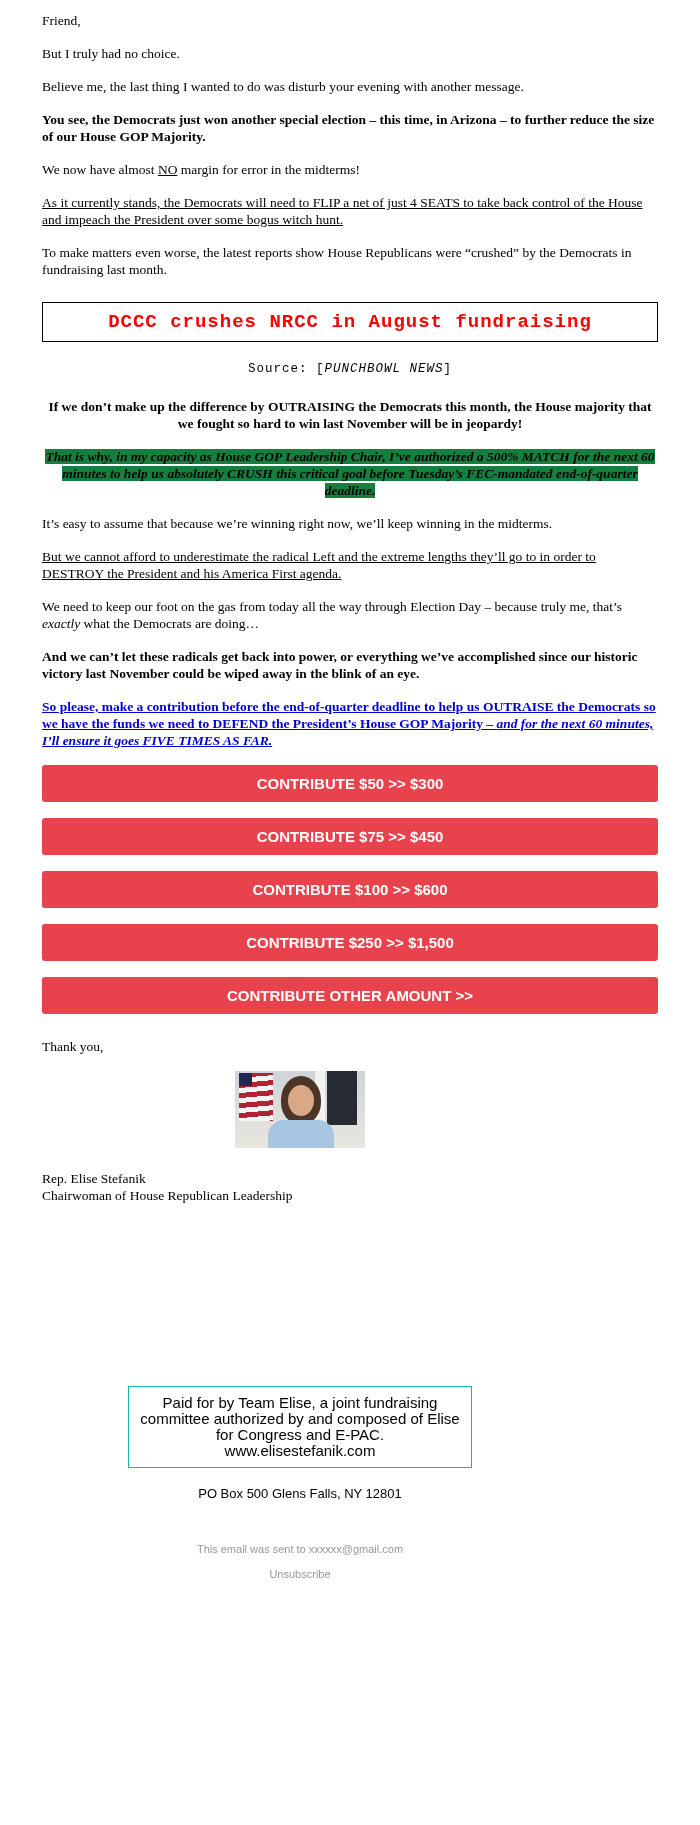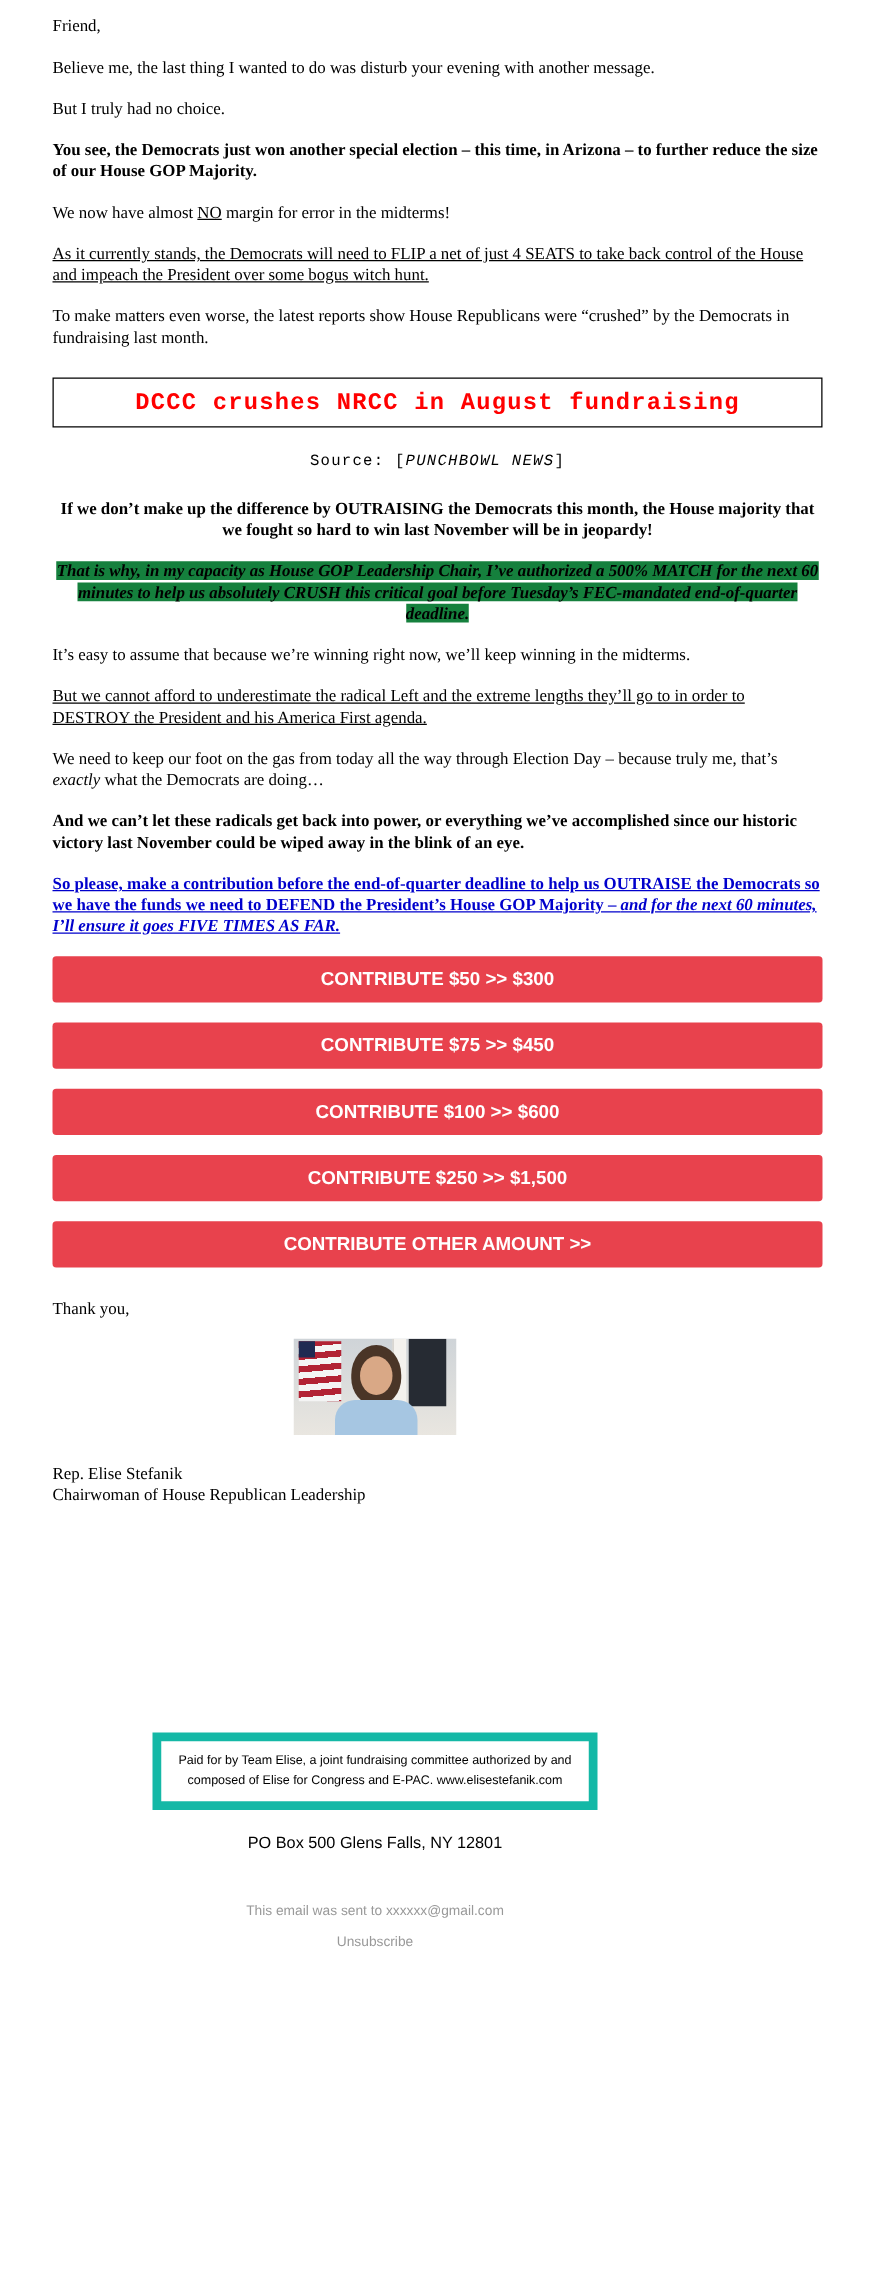--- a/index.html
+++ b/index.html
@@ -92,40 +92,40 @@
   .sig-block { padding: 0 42px; line-height: 17px; }
 
   .footer {
     width: 600px;
     text-align: center;
     font-family: "Liberation Sans", sans-serif;
   }
   .disclaimer-box {
     width: 322px;
     margin: 182px auto 0 auto;
-    border: 7px solid #14b8a6;
+    border: 1px solid #14b8a6;
     padding: 8px 10px;
-    font-size: 10px;
+    font-size: 15px;
     line-height: 16px;
     text-align: center;
   }
   .address { margin-top: 18px; font-size: 13px; }
   .sent-note { margin-top: 42px; font-size: 11px; color: #999999; }
   .unsub { display: inline-block; margin-top: 13px; font-size: 11px; color: #999999; text-decoration: none; cursor: pointer; }
 </style>
 </head>
 <body>
 
 <div class="content">
 
   <p>Friend,</p>
 
+  <p>But I truly had no choice.</p>
+
   <p>Believe me, the last thing I wanted to do was disturb your evening with another message.</p>
-
-  <p>But I truly had no choice.</p>
 
   <p class="bold">You see, the Democrats just won another special election – this time, in Arizona – to further reduce the size of our House GOP Majority.</p>
 
   <p><span>We now have almost </span><span class="u">NO</span><span> margin for error in the midterms!</span></p>
 
   <p class="u">As it currently stands, the Democrats will need to FLIP a net of just 4 SEATS to take back control of the House and impeach the President over some bogus witch hunt.</p>
 
   <p>To make matters even worse, the latest reports show House Republicans were “crushed” by the Democrats in fundraising last month.</p>
 
   <div class="headline-box">

